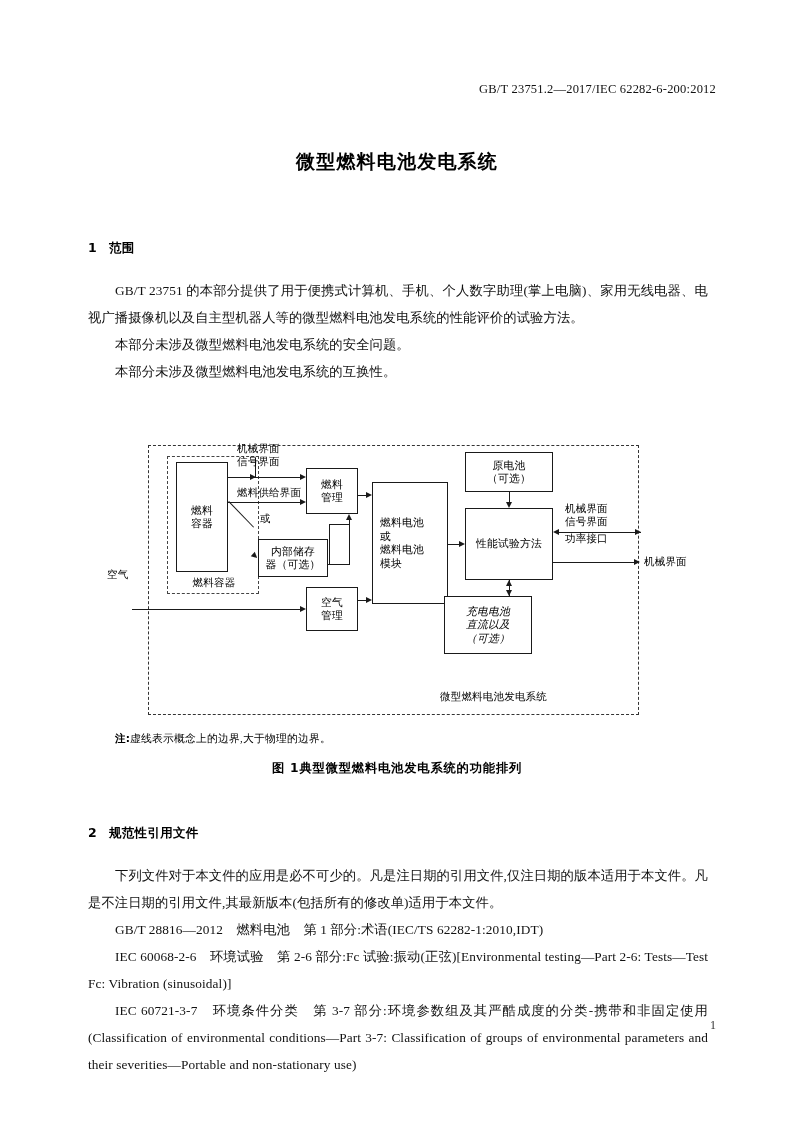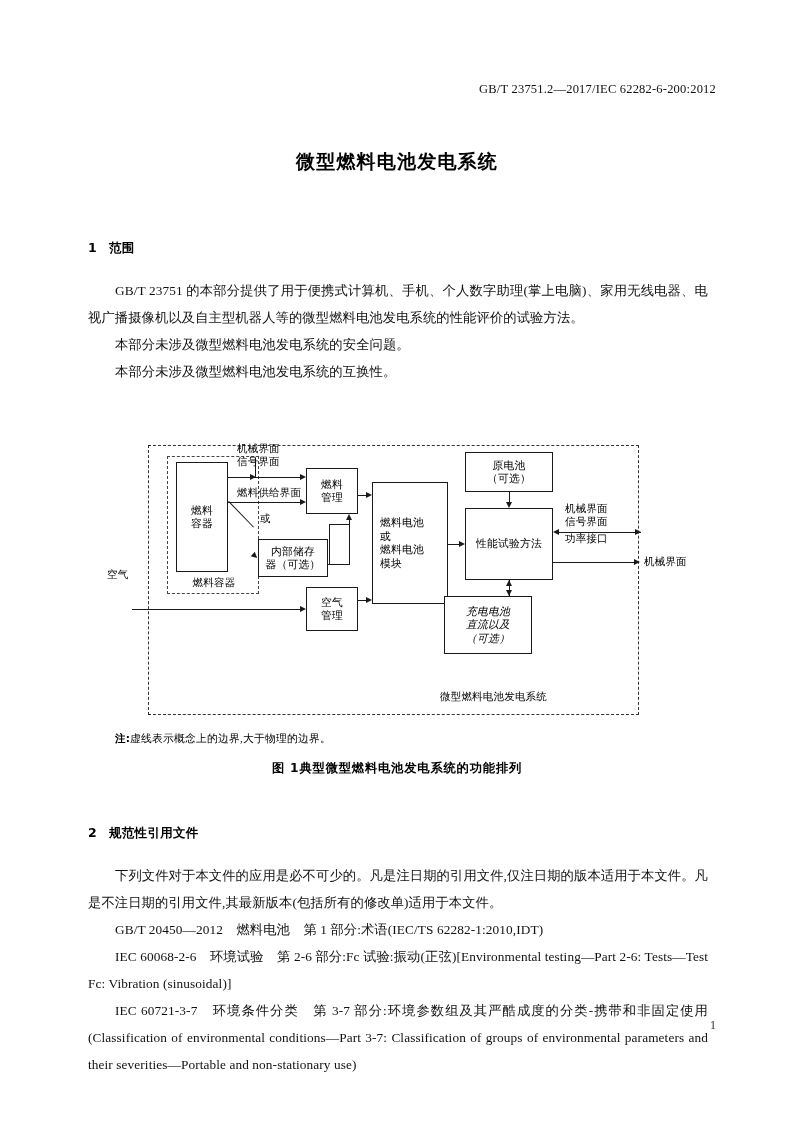--- a/index.html
+++ b/index.html
@@ -350,20 +350,20 @@
     <div class="fig-caption">
       <span class="cap-num">图 1</span><span>典型微型燃料电池发电系统的功能排列</span>
     </div>
   </div>
 
   <div class="content2">
     <div class="sec-head">
       <span class="num">2</span><span>规范性引用文件</span>
     </div>
     <p class="para indent">下列文件对于本文件的应用是必不可少的。凡是注日期的引用文件,仅注日期的版本适用于本文件。凡是不注日期的引用文件,其最新版本(包括所有的修改单)适用于本文件。</p>
-    <p class="para indent">GB/T 20450—2012　燃料电池　第 1 部分:术语(IEC/TS 62282-1:2010,IDT)</p>
+    <p class="para indent">GB/T 28816—2012　燃料电池　第 1 部分:术语(IEC/TS 62282-1:2010,IDT)</p>
     <p class="para indent">IEC 60068-2-6　环境试验　第 2-6 部分:Fc 试验:振动(正弦)[Environmental testing—Part 2-6: Tests—Test Fc: Vibration (sinusoidal)]</p>
     <p class="para indent">IEC 60721-3-7　环境条件分类　第 3-7 部分:环境参数组及其严酷成度的分类-携带和非固定使用(Classification of environmental conditions—Part 3-7: Classification of groups of environmental parameters and their severities—Portable and non-stationary use)</p>
   </div>
 
   <div class="page-num">1</div>
 
 </div>
 
 </body></html>

